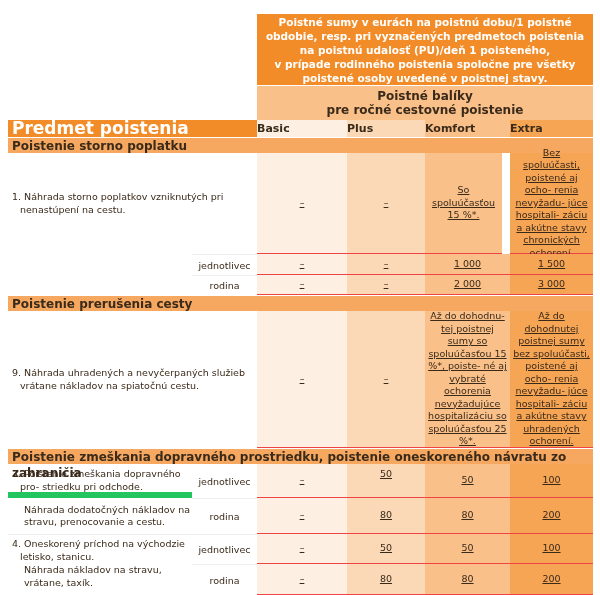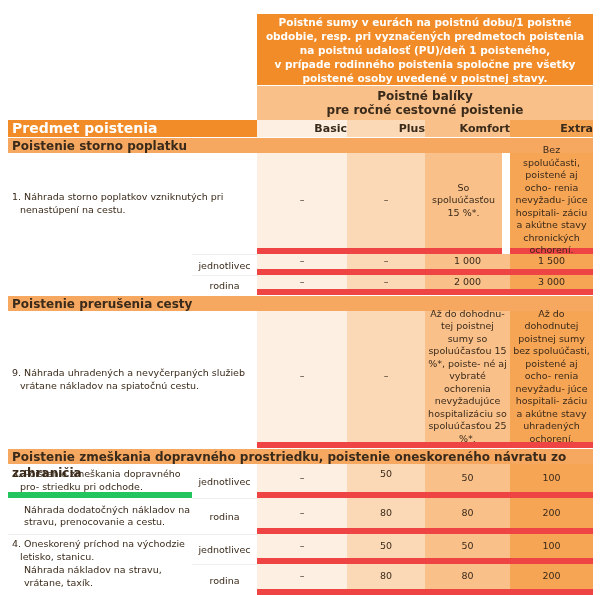--- a/index.html
+++ b/index.html
@@ -3,31 +3,31 @@
 <meta charset="utf-8">
 <style>
   html, body { margin:0; padding:0; background:#ffffff; }
   body { width:600px; height:595px; position:relative; overflow:hidden;
          font-family:"DejaVu Sans", sans-serif; color:#3a2a1a; }
   .abs { position:absolute; box-sizing:border-box; }
   .hdr-top { left:257px; top:14px; width:336px; height:71px; background:#f28c28; color:#fff;
              font-weight:bold; font-size:10.5px; line-height:14px; text-align:center; padding-top:1px; }
   .hdr-pkg { left:257px; top:86px; width:336px; height:34px; background:#f9c08a; color:#3a2a1a;
              font-weight:bold; font-size:12px; line-height:14px; text-align:center; padding-top:3px; }
-  .colrow { top:120px; height:17px; font-weight:bold; font-size:11px; line-height:17px; text-align:right; }
+  .colrow { top:120px; height:17px; font-weight:bold; font-size:11px; line-height:17px; text-align:left; }
   .pred { left:8px; top:120px; width:249px; height:17px; background:#f28c28; color:#fff;
-          font-weight:bold; font-size:14px; line-height:17px; padding-left:4px; }
+          font-weight:bold; font-size:17px; line-height:17px; padding-left:4px; }
   .sect { left:8px; width:585px; height:16px; background:#f7a860; font-weight:bold;
           font-size:12px; line-height:16px; padding-left:4px; color:#3a2a1a; border-top:1px solid #fff; }
   .c-basic { background:#fdf0e2; }
   .c-plus  { background:#fbd9b6; }
   .c-komf  { background:#f9c08a; }
   .c-extra { background:#f6a555; }
   .cell { display:flex; align-items:center; justify-content:center; text-align:center;
-          font-size:9.5px; line-height:12.5px; border-bottom:6px solid #ef4444; }
+          font-size:9.5px; line-height:12.5px; border-bottom:1px solid #ef4444;text-decoration:underline; }
   .lbl { font-size:9.5px; line-height:12.5px; padding-left:12px; text-indent:-8px; display:flex; align-items:center; }
   .sub { font-size:9.5px; display:flex; align-items:center; justify-content:center; border-top:1px solid #eee; }
   .rowline { border-bottom:6px solid #22c55e; }
 </style>
 </head>
 <body>
 
 <div class="abs hdr-top">
   <div>Poistné sumy v eurách na poistnú dobu/1 poistné</div>
   <div>obdobie, resp. pri vyznačených predmetoch poistenia</div>

